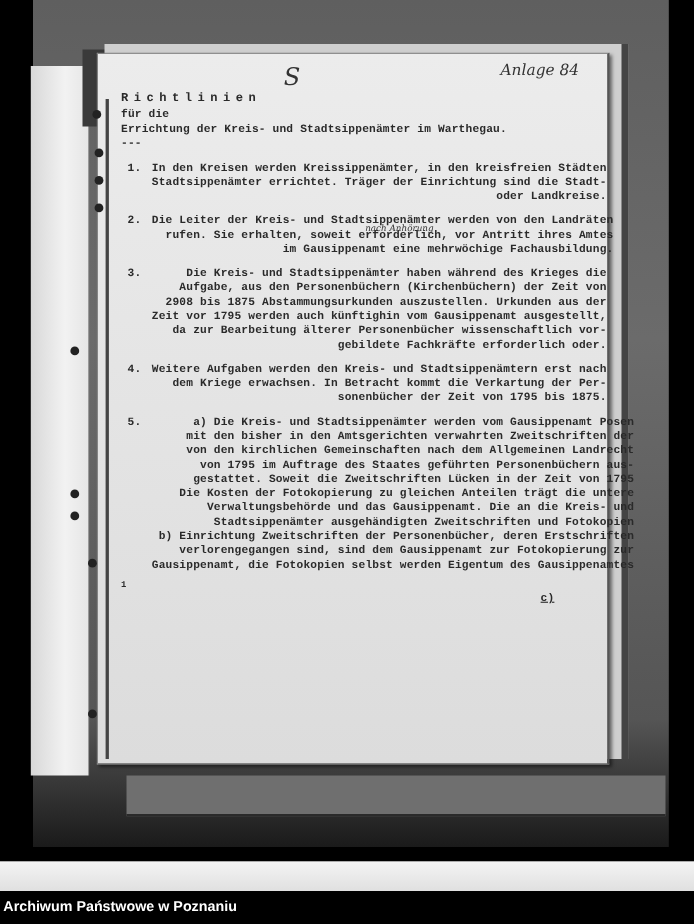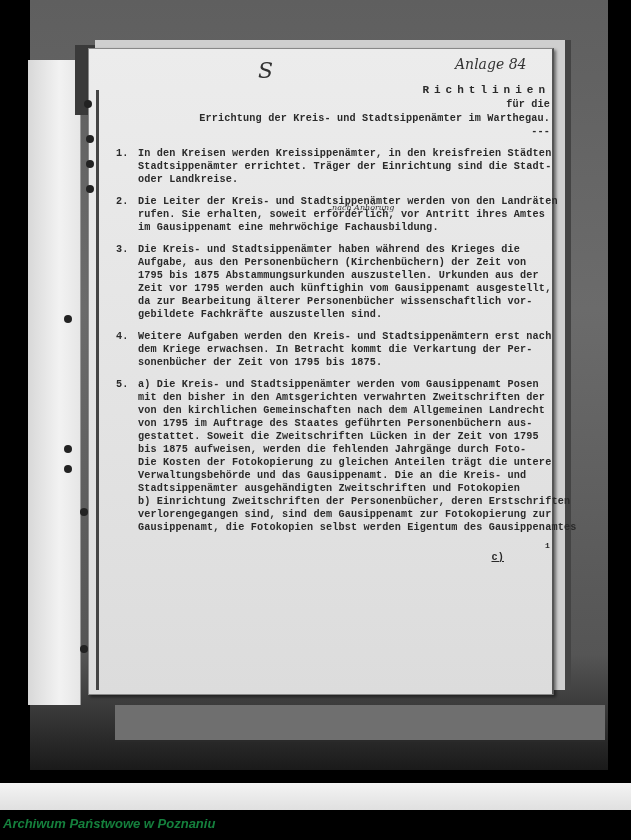--- a/index.html
+++ b/index.html
@@ -47,39 +47,39 @@
   }
   .annot {
     position:absolute; font-family:"DejaVu Serif", serif; font-style:italic;
     color:#333; font-size:13px;
   }
   .doc {
     position:absolute; left:110px; top:84px; width:440px;
     color:#2a2a2a; font-size:10.2px; line-height:13px; letter-spacing:.15px;
     font-weight:bold;
   }
-  .doc .center { text-align:right; }
+  .doc .center { text-align:left; }
   .doc .title { letter-spacing:5px; font-size:11px; margin-bottom:1px; }
   .doc .subtitle { margin-bottom:1px; }
   .doc .sep { margin-bottom:9px; }
   .para { display:flex; margin-bottom:9px; }
   .para .num { width:22px; flex:none; text-align:left; padding-left:6px; }
-  .para .body { flex:1; }
+  .para .body { flex:1;text-align:right; }
   .para .body .line { white-space:nowrap; }
   .u { text-decoration:underline; }
   .footer-light {
     position:absolute; left:0; top:783px; width:631px; height:27px;
     background:linear-gradient(180deg,#f4f4f4,#e0e0e0);
   }
   .footer-bar {
     position:absolute; left:0; top:810px; width:631px; height:30px; background:#000;
   }
   .footer-label {
-    position:absolute; left:3px; top:816px; color:#15803d;
-    font-family:"Liberation Sans", sans-serif; font-size:13px; font-weight:bold;font-style:italic;
+    position:absolute; left:3px; top:816px; color:#ffffff;
+    font-family:"Liberation Sans", sans-serif; font-size:13px; font-weight:bold;
   }
 </style>
 </head>
 <body>
 
 <div class="scan">
   <div class="board"></div>
   <div class="board-lower"></div>
   <div class="binder-strip"></div>
   <div class="tab-top"></div>
@@ -124,45 +124,44 @@
         <div class="line">rufen. Sie erhalten, soweit erforderlich, vor Antritt ihres Amtes</div>
         <div class="line">im Gausippenamt eine mehrwöchige Fachausbildung.</div>
       </div>
     </div>
 
     <div class="para">
       <div class="num">3.</div>
       <div class="body">
         <div class="line">Die Kreis- und Stadtsippenämter haben während des Krieges die</div>
         <div class="line">Aufgabe, aus den Personenbüchern (Kirchenbüchern) der Zeit von</div>
-        <div class="line">1795 bis 1875 Abstammungsurkunden auszustellen. Urkunden aus der</div>
+        <div class="line">2908 bis 1875 Abstammungsurkunden auszustellen. Urkunden aus der</div>
         <div class="line">Zeit vor 1795 werden auch künftighin vom Gausippenamt ausgestellt,</div>
         <div class="line">da zur Bearbeitung älterer Personenbücher wissenschaftlich vor-</div>
-        <div class="line">gebildete Fachkräfte auszustellen sind.</div>
+        <div class="line">gebildete Fachkräfte erforderlich oder.</div>
       </div>
     </div>
 
     <div class="para">
       <div class="num">4.</div>
       <div class="body">
         <div class="line">Weitere Aufgaben werden den Kreis- und Stadtsippenämtern erst nach</div>
         <div class="line">dem Kriege erwachsen. In Betracht kommt die Verkartung der Per-</div>
         <div class="line">sonenbücher der Zeit von 1795 bis 1875.</div>
       </div>
     </div>
 
     <div class="para">
       <div class="num">5.</div>
       <div class="body">
         <div class="line">a) Die Kreis- und Stadtsippenämter werden vom Gausippenamt Posen</div>
         <div class="line">mit den bisher in den Amtsgerichten verwahrten Zweitschriften der</div>
         <div class="line">von den kirchlichen Gemeinschaften nach dem Allgemeinen Landrecht</div>
         <div class="line">von 1795 im Auftrage des Staates geführten Personenbüchern aus-</div>
         <div class="line">gestattet. Soweit die Zweitschriften Lücken in der Zeit von 1795</div>
-        <div class="line">bis 1875 aufweisen, werden die fehlenden Jahrgänge durch Foto-</div>
         <div class="line">Die Kosten der Fotokopierung zu gleichen Anteilen trägt die untere</div>
         <div class="line">Verwaltungsbehörde und das Gausippenamt. Die an die Kreis- und</div>
         <div class="line">Stadtsippenämter ausgehändigten Zweitschriften und Fotokopien</div>
         <div class="line">b) Einrichtung Zweitschriften der Personenbücher, deren Erstschriften</div>
         <div class="line">verlorengegangen sind, sind dem Gausippenamt zur Fotokopierung zur</div>
         <div class="line">Gausippenamt, die Fotokopien selbst werden Eigentum des Gausippenamtes</div>
       </div>
     </div>
 
     <div class="center" style="margin-top:-4px;font-size:8px;">1</div>

